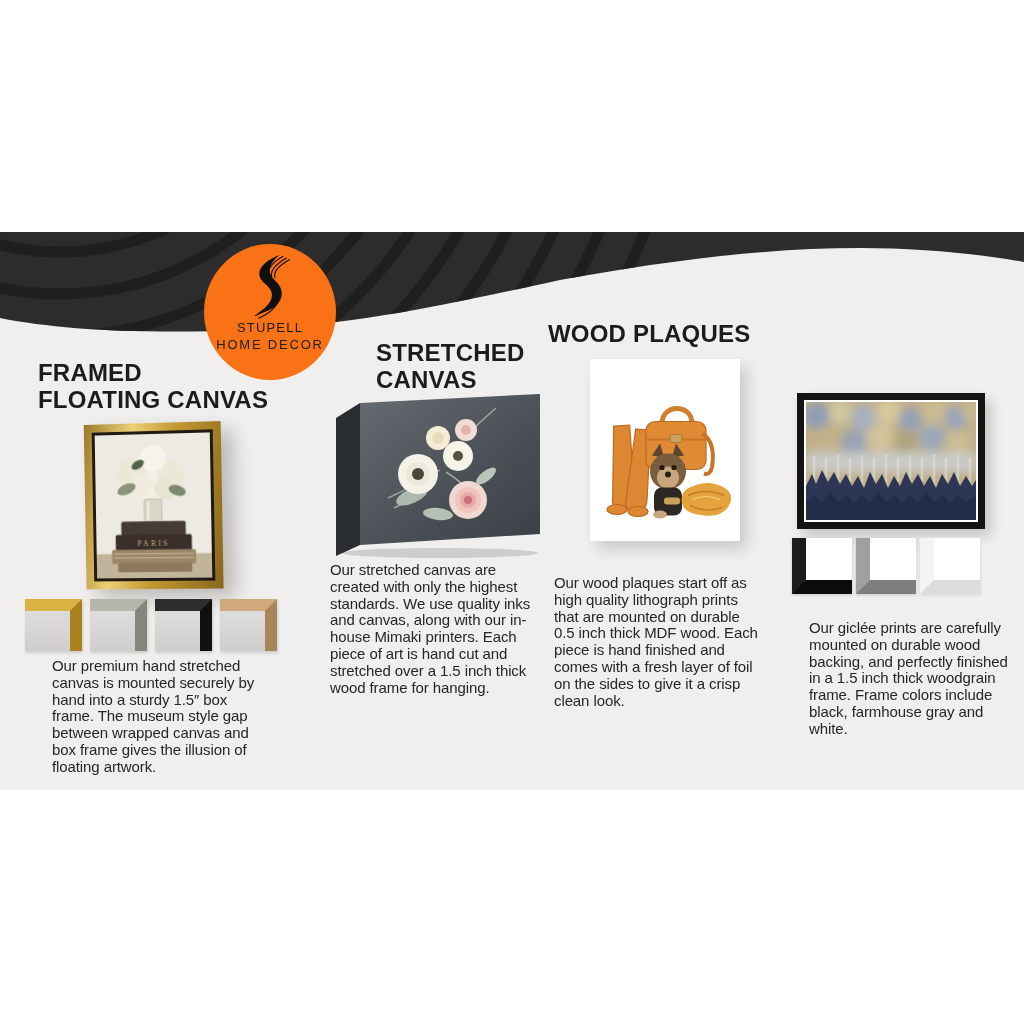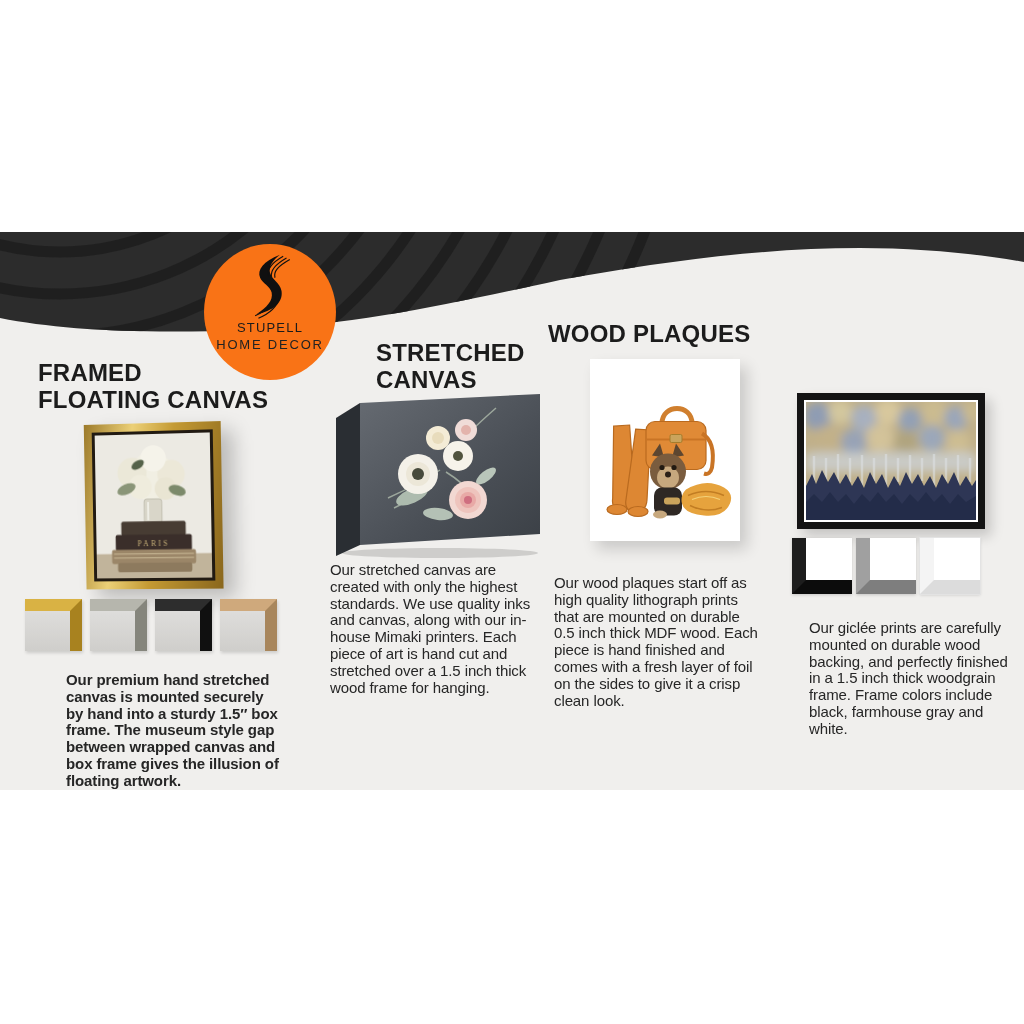--- a/index.html
+++ b/index.html
@@ -139,21 +139,21 @@
     </div>
   </div>
 
   <div class="swatch-row row1">
     <div class="corner-swatch gold"></div>
     <div class="corner-swatch silver"></div>
     <div class="corner-swatch black"></div>
     <div class="corner-swatch natural"></div>
   </div>
 
-  <p class="col-desc" style="left:50px;top:656px;width:218px;margin:16px;font-weight:bold;">Our premium hand stretched canvas is mounted securely by hand into a sturdy 1.5″ box frame. The museum style gap between wrapped canvas and box frame gives the illusion of floating artwork.</p>
+  <p class="col-desc" style="left:50px;top:656px;width:218px;margin:2px;">Our premium hand stretched canvas is mounted securely by hand into a sturdy 1.5″ box frame. The museum style gap between wrapped canvas and box frame gives the illusion of floating artwork.</p>
 
   <h2 class="col-title" style="left:360px;top:324px;margin:16px;">
     <span>STRETCHED</span>
     <span>CANVAS</span>
   </h2>
 
   <svg class="stretched-art" viewBox="0 0 212 170">
     <defs>
       <linearGradient id="faceG" x1="0" y1="0" x2="1" y2="1">
         <stop offset="0" stop-color="#666b72"></stop>

